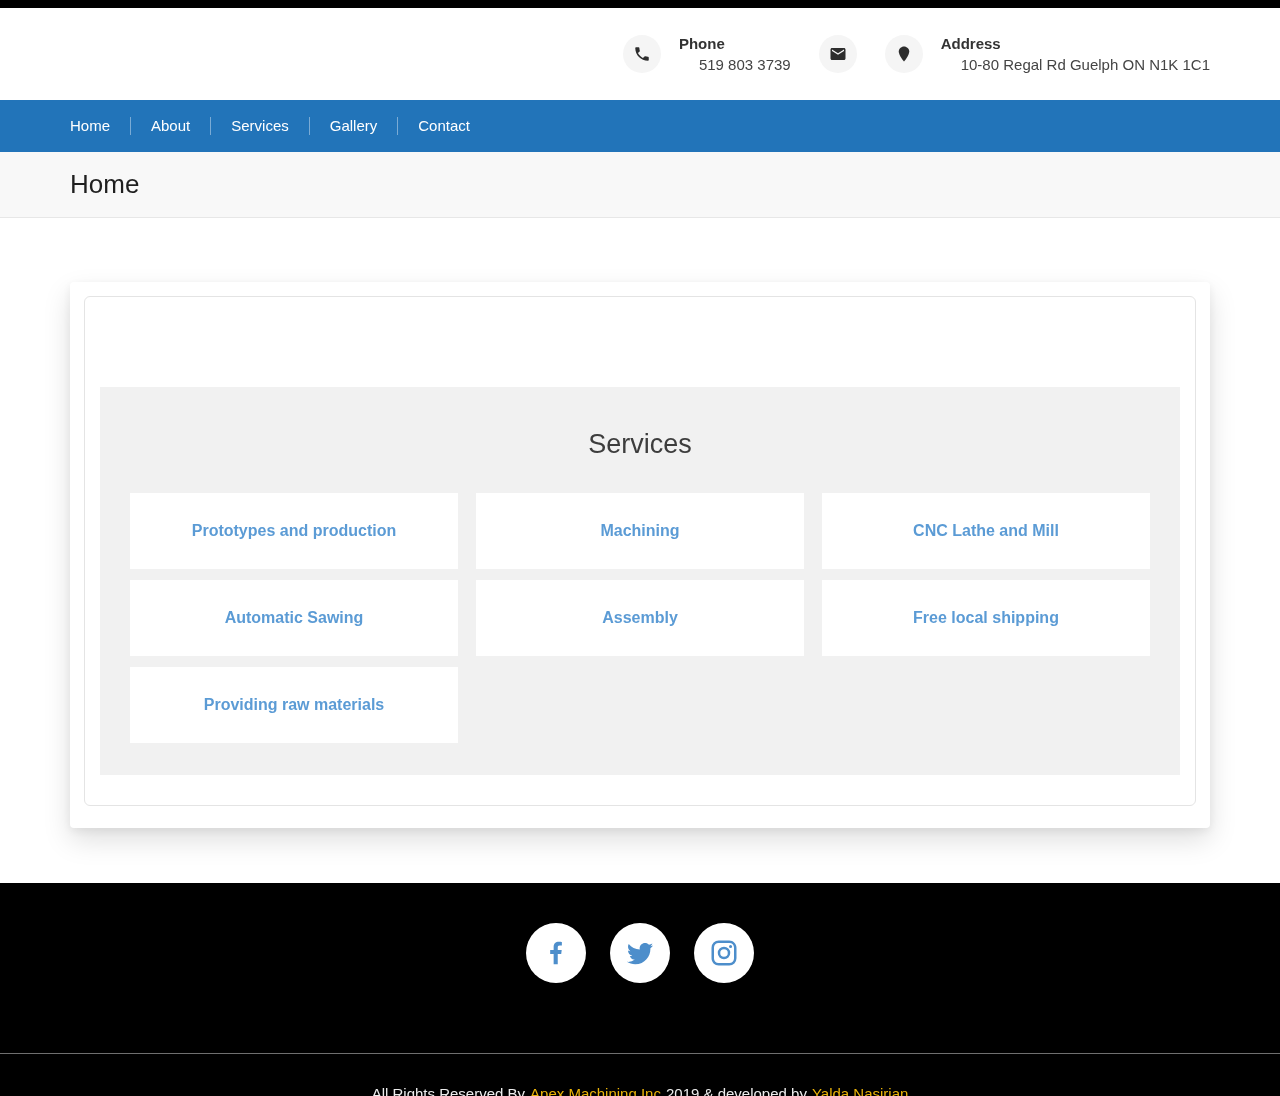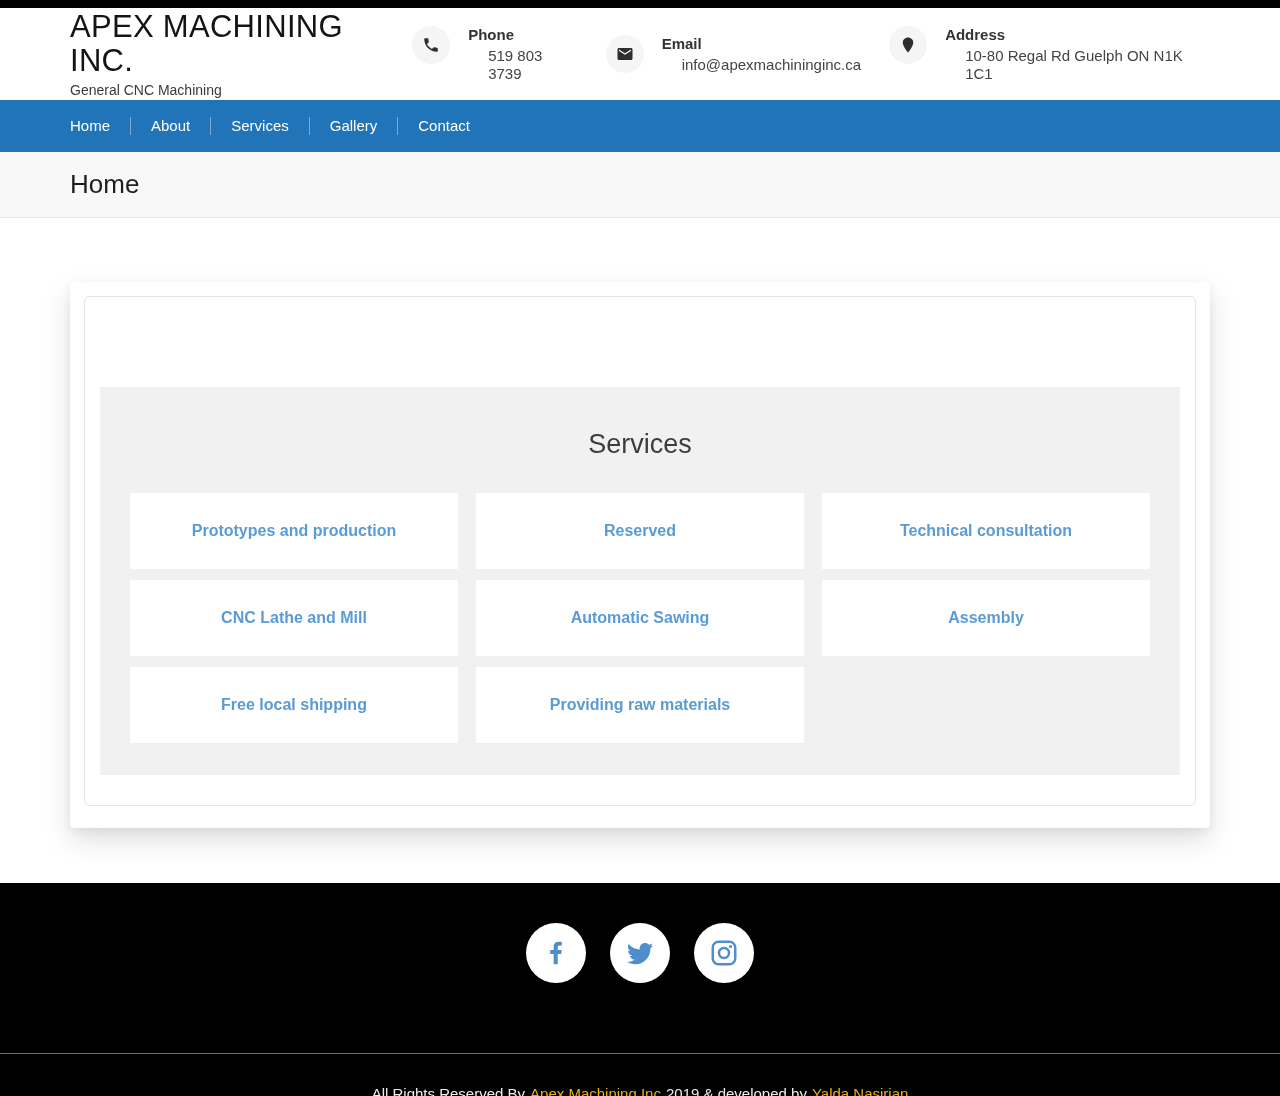--- a/index.html
+++ b/index.html
@@ -163,48 +163,40 @@
     margin: 0;
   }
   .copyright a { color: #eab308; text-decoration: none; }
 </style>
 </head>
 <body>
 
 <div class="top-strip"></div>
 
 <header class="site-header">
-  <div class="brand">
-    <h1 class="brand-title">APEX MACHINING INC.</h1>
-    <div class="brand-subtitle">General CNC Machining</div>
-  </div>
 
   <div class="contacts">
     <div class="contact">
       <span class="contact-icon-circle">
         <svg viewBox="0 0 24 24">
             <path d="M6.62 10.79c1.44 2.83 3.76 5.15 6.59 6.59l2.2-2.2c.27-.27.67-.36 1.02-.24 1.12.37 2.33.57 3.57.57.55 0 1 .45 1 1V20c0 .55-.45 1-1 1-9.39 0-17-7.61-17-17 0-.55.45-1 1-1h3.5c.55 0 1 .45 1 1 0 1.25.2 2.45.57 3.57.11.35.03.74-.25 1.02l-2.2 2.2z"></path>
           </svg>
       </span>
       <div>
         <div class="contact-label">Phone</div>
         <div class="contact-value">519 803 3739</div>
       </div>
     </div>
 
     <div class="contact">
       <span class="contact-icon-circle">
         <svg viewBox="0 0 24 24">
             <path d="M20 4H4c-1.1 0-1.99.9-1.99 2L2 18c0 1.1.9 2 2 2h16c1.1 0 2-.9 2-2V6c0-1.1-.9-2-2-2zm0 4l-8 5-8-5V6l8 5 8-5v2z"></path>
           </svg>
       </span>
-      <div>
-        <div class="contact-label">Email</div>
-        <div class="contact-value">info@apexmachininginc.ca</div>
-      </div>
     </div>
 
     <div class="contact">
       <span class="contact-icon-circle">
         <svg viewBox="0 0 24 24">
             <path d="M12 2C8.13 2 5 5.13 5 8.5 5 13.75 12 22 12 22s7-8.25 7-13.5C19 5.13 15.87 2 12 2z"></path>
           </svg>
       </span>
       <div>
         <div class="contact-label">Address</div>
@@ -238,22 +230,21 @@
   <h2 class="page-title">Home</h2>
 </div>
 
 <main class="content">
   <section class="services-card">
     <div class="services-card-inner">
       <div class="services-panel">
         <h3 class="services-heading">Services</h3>
         <div class="services-grid">
           <div class="service-tile">Prototypes and production</div>
-          <div class="service-tile">Reserved</div>
-          <div class="service-tile">Technical consultation</div>
+          <div class="service-tile">Machining</div>
           <div class="service-tile">CNC Lathe and Mill</div>
           <div class="service-tile">Automatic Sawing</div>
           <div class="service-tile">Assembly</div>
           <div class="service-tile">Free local shipping</div>
           <div class="service-tile">Providing raw materials</div>
           <div class="service-tile empty"></div>
         </div>
       </div>
     </div>
   </section>

